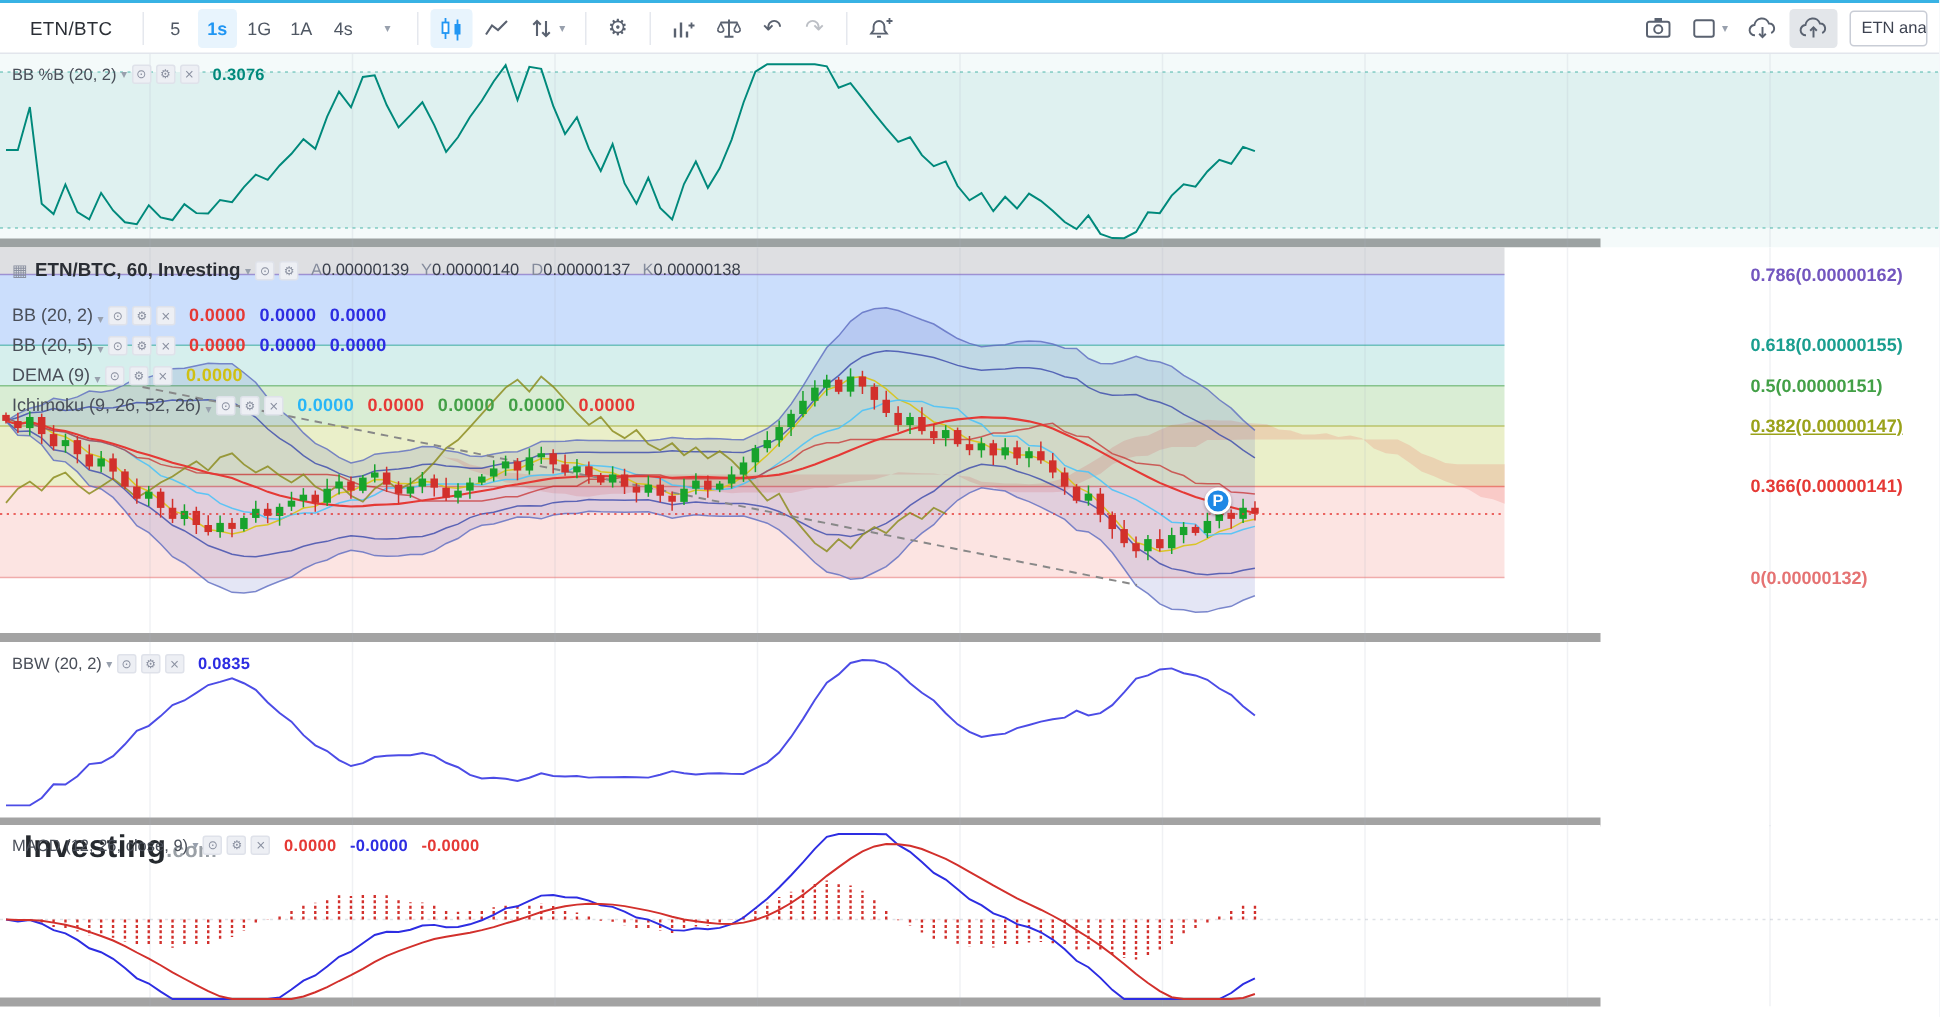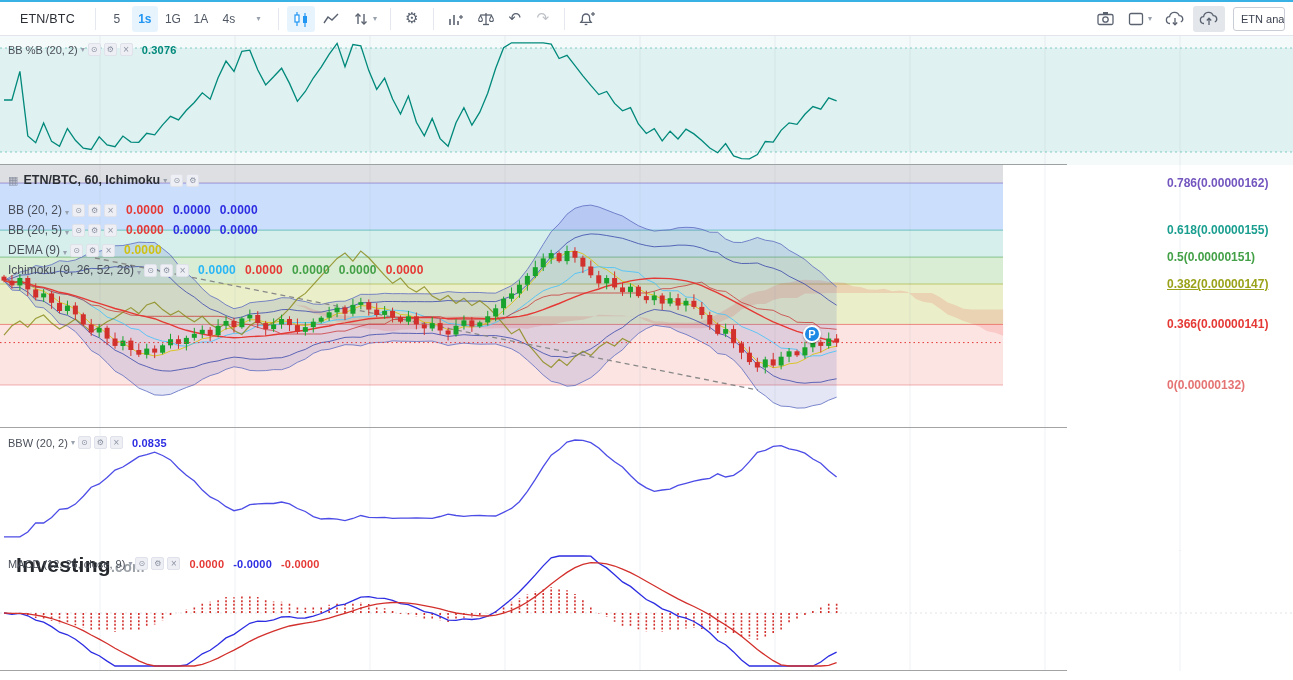--- a/index.html
+++ b/index.html
@@ -15,21 +15,21 @@
   .tb-btn.sym{font-size:12.5px;color:#2a2e35;padding:0 12px;letter-spacing:.2px}
   .tb-btn.icon.active-blue{background:#e8f4fd}
   .tb-btn.icon.active-grey{background:#e3e6ea}
   .tb-btn.disabled{opacity:.4}
   .uni{font-family:"DejaVu Sans",sans-serif;font-size:15px;color:#5a6270;line-height:1}
   .caret{font-family:"DejaVu Sans",sans-serif;font-size:8px;color:#98a0ad;margin-left:3px}
   .flex-spacer{flex:1}
   .name-box{height:24px;display:flex;align-items:center;border:1px solid #c9cdd6;border-radius:3px;padding:0 7px;font-size:11px;color:#3c4250;margin-left:6px;width:52px;overflow:hidden;white-space:nowrap}
   .icon-svg{display:block}
   
-  .pane{position:absolute;left:0;width:1067px;background:#fff;border-bottom:1px solid #a3a3a3}
+  .pane{position:absolute;left:0;width:1067px;background:#fff;border-bottom:6px solid #a3a3a3}
   .pane svg{display:block}
   #pane-bbp{top:36px;height:129px}
   #pane-main{top:165px;height:263px}
   #pane-bbw{top:428px;height:123px}
   #pane-macd{top:550px;height:121px}
   
   .legend{position:absolute;display:flex;align-items:center;font-size:11px;color:#4a4f59;white-space:nowrap;z-index:5}
   .ind-name{color:#4a4f59;cursor:pointer}
   .ind-val{margin-left:9px;font-weight:bold;letter-spacing:.2px}
   .chip{display:inline-flex;align-items:center;justify-content:center;width:13px;height:13px;background:#edeff4;border:1px solid #dfe2ea;border-radius:2px;font-size:8px;color:#8a90a0;margin-left:3px;font-family:"DejaVu Sans",sans-serif;cursor:pointer}
@@ -433,26 +433,27 @@
         <line x1="820.79" y1="174.69363999999987" x2="820.79" y2="187.48443999999992" stroke="#d2302c" stroke-width="1"></line>
         <rect x="818.29" y="176.9" width="5" height="4.0" fill="#d2302c"></rect>
         <line x1="828.72" y1="167.55772000000005" x2="828.72" y2="183.7145199999999" stroke="#18a32c" stroke-width="1"></line>
         <rect x="826.22" y="173.5" width="5" height="7.4" fill="#18a32c"></rect>
         <line x1="836.65" y1="169.17339999999993" x2="836.65" y2="181.96419999999995" stroke="#d2302c" stroke-width="1"></line>
         <rect x="834.15" y="173.5" width="5" height="4.0" fill="#d2302c"></rect>
         <line x1="0" y1="177.58839999999992" x2="1003" y2="177.58839999999992" stroke="#e53935" stroke-width="1" stroke-dasharray="1.5,3"></line>
       </svg>
     <div class="legend" style="top:8px;left:8px">
       <span class="grid-ico">▦</span>
-      <span class="main-title">ETN/BTC, 60, Ichimoku</span>
+      <span class="main-title">ETN/BTC, 60, Investing</span>
       <span class="caret">▾</span>
       <span class="chips two">
           <span class="chip">⊙</span>
           <span class="chip">⚙</span>
         </span>
+      <span id="ohlc"><span class="okey">A</span><span class="oval">0.00000139</span><span class="okey">Y</span><span class="oval">0.00000140</span><span class="okey">D</span><span class="oval">0.00000137</span><span class="okey">K</span><span class="oval">0.00000138</span></span>
     </div>
     <div id="main-rows" style="position:absolute;top:32px;left:8px;z-index:5">
         <div class="ind-row">
           <span class="ind-name">BB (20, 2)</span>
           <span class="caret">▾</span>
           <span class="chips">
             <span class="chip">⊙</span>
             <span class="chip">⚙</span>
             <span class="chip">×</span>
           </span>

